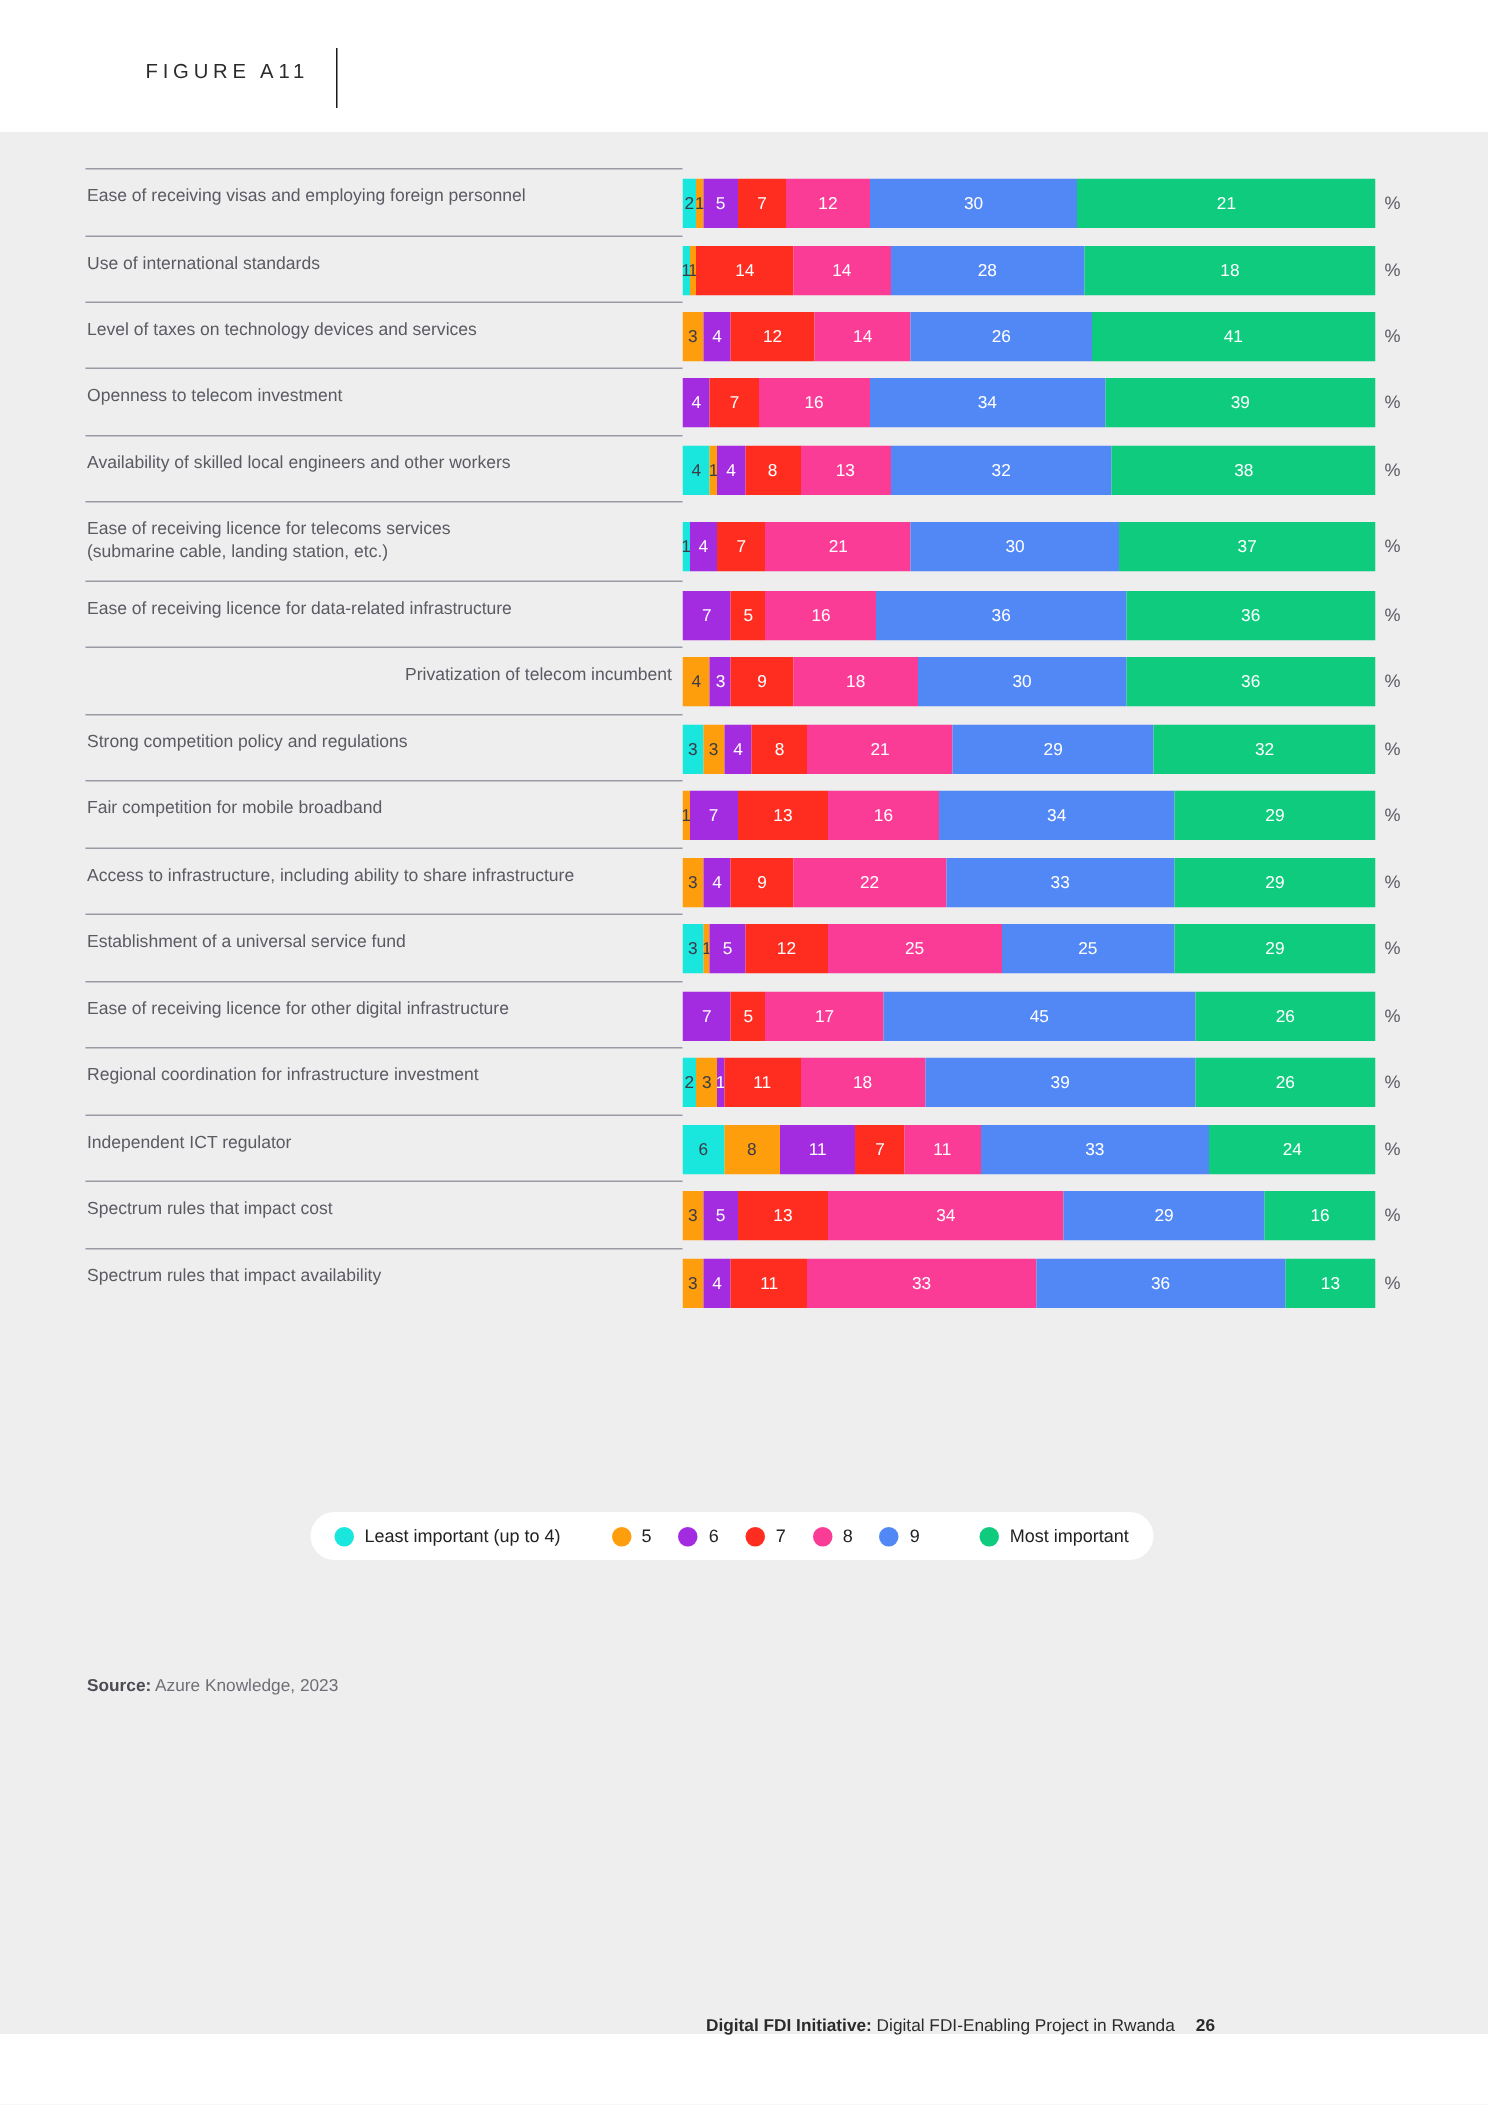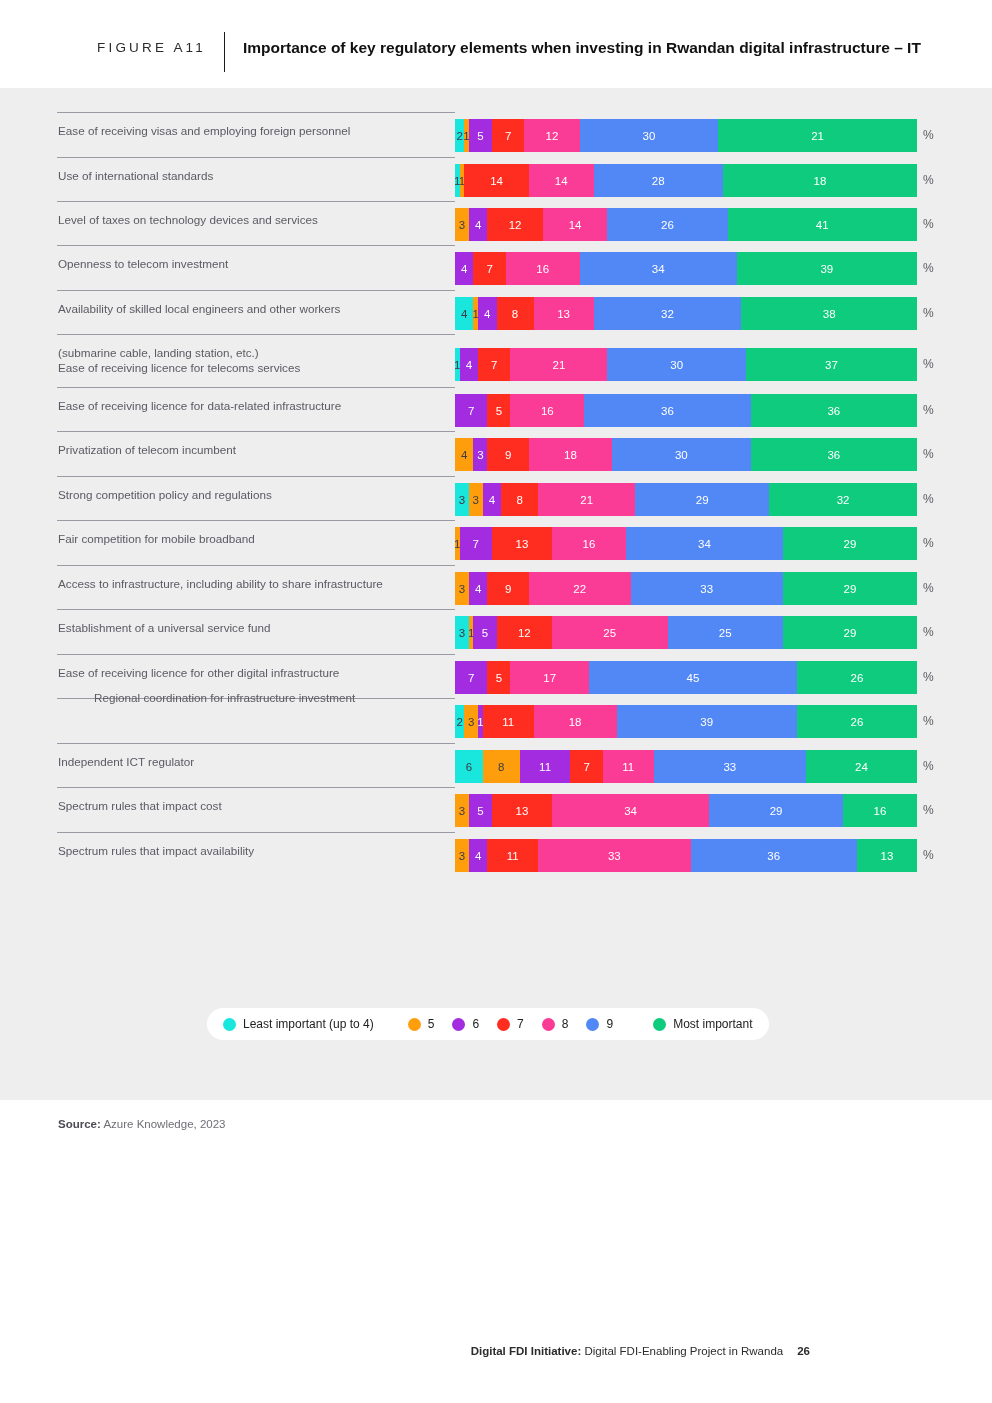--- a/index.html
+++ b/index.html
@@ -22,21 +22,21 @@
     padding-top:2px;white-space:nowrap;
   }
   .fig-divider{
     width:1px;background:#1a1a1a;margin:0 18px;align-self:stretch;
     min-height:40px;position:relative;top:-6px;
   }
   .fig-title{
     font-size:15.5px;font-weight:bold;color:#111111;white-space:nowrap;padding-top:1px;
   }
   .panel{
-    position:absolute;left:0;top:88px;width:992px;height:1012px;background:#eeeeee;
+    position:absolute;left:0;top:88px;width:992px;height:1268px;background:#eeeeee;
   }
   .chart{
     position:absolute;left:0;top:0;width:992px;height:810px;
   }
   .row{
     position:absolute;left:0;width:992px;
   }
   .row-sep{
     position:absolute;left:57px;width:398px;height:1px;background:#9a9aa5;top:0;
   }
@@ -79,21 +79,20 @@
   .footer b{font-weight:bold;}
   .footer .pg{margin-left:14px;font-weight:bold;}
 </style>
 </head>
 <body>
 
 <div class="header">
   <div class="header-inner">
     <div class="fig-label">FIGURE A11</div>
     <div class="fig-divider"></div>
-    <div class="fig-title">Importance of key regulatory elements when investing in Rwandan digital infrastructure – IT</div>
   </div>
 </div>
 
 <div class="panel">
   <div class="chart" id="chart-rows">
       <div class="row" style="top: 0px;">
         <div class="row-sep" style="top: 24px; background: rgb(154, 154, 165);"></div>
         <div class="row-label" style="top: 36px;">
           <div>Ease of receiving visas and employing foreign personnel</div>
         </div>
@@ -164,22 +163,22 @@
           <div class="seg" style="width: 36.96px; background: rgb(255, 45, 32);">8</div>
           <div class="seg" style="width: 60.06px; background: rgb(250, 60, 150);">13</div>
           <div class="seg" style="width: 147.84px; background: rgb(82, 136, 245);">32</div>
           <div class="seg" style="width: 175.56px; background: rgb(15, 203, 126);">38</div>
         </div>
         <div class="pct" style="top: 218px;">%</div>
       </div>
       <div class="row" style="top: 0px;">
         <div class="row-sep" style="top: 246px; background: rgb(154, 154, 165);"></div>
         <div class="row-label" style="top: 258px;">
+          <div>Ease of receiving licence for telecoms services</div>
           <div>(submarine cable, landing station, etc.)</div>
-          <div>Ease of receiving licence for telecoms services</div>
         </div>
         <div class="bar" style="top: 260px; width: 462px;">
           <div class="seg dark" style="width: 4.62px; background: rgb(25, 230, 220);">1</div>
           <div class="seg" style="width: 18.48px; background: rgb(163, 43, 224);">4</div>
           <div class="seg" style="width: 32.34px; background: rgb(255, 45, 32);">7</div>
           <div class="seg" style="width: 97.02px; background: rgb(250, 60, 150);">21</div>
           <div class="seg" style="width: 138.6px; background: rgb(82, 136, 245);">30</div>
           <div class="seg" style="width: 170.94px; background: rgb(15, 203, 126);">37</div>
         </div>
         <div class="pct" style="top: 269px;">%</div>
@@ -193,21 +192,21 @@
           <div class="seg" style="width: 32.34px; background: rgb(163, 43, 224);">7</div>
           <div class="seg" style="width: 23.1px; background: rgb(255, 45, 32);">5</div>
           <div class="seg" style="width: 73.92px; background: rgb(250, 60, 150);">16</div>
           <div class="seg" style="width: 166.32px; background: rgb(82, 136, 245);">36</div>
           <div class="seg" style="width: 166.32px; background: rgb(15, 203, 126);">36</div>
         </div>
         <div class="pct" style="top: 315px;">%</div>
       </div>
       <div class="row" style="top: 0px;">
         <div class="row-sep" style="top: 343px; background: rgb(154, 154, 165);"></div>
-        <div class="row-label" style="top: 355px;">
+        <div class="row-label" style="top: 355px; text-align: right;">
           <div>Privatization of telecom incumbent</div>
         </div>
         <div class="bar" style="top: 350px; width: 462px;">
           <div class="seg dark" style="width: 18.48px; background: rgb(255, 158, 13);">4</div>
           <div class="seg" style="width: 13.86px; background: rgb(163, 43, 224);">3</div>
           <div class="seg" style="width: 41.58px; background: rgb(255, 45, 32);">9</div>
           <div class="seg" style="width: 83.16px; background: rgb(250, 60, 150);">18</div>
           <div class="seg" style="width: 138.6px; background: rgb(82, 136, 245);">30</div>
           <div class="seg" style="width: 166.32px; background: rgb(15, 203, 126);">36</div>
         </div>
@@ -284,21 +283,21 @@
           <div class="seg" style="width: 32.34px; background: rgb(163, 43, 224);">7</div>
           <div class="seg" style="width: 23.1px; background: rgb(255, 45, 32);">5</div>
           <div class="seg" style="width: 78.54px; background: rgb(250, 60, 150);">17</div>
           <div class="seg" style="width: 207.9px; background: rgb(82, 136, 245);">45</div>
           <div class="seg" style="width: 120.12px; background: rgb(15, 203, 126);">26</div>
         </div>
         <div class="pct" style="top: 582px;">%</div>
       </div>
       <div class="row" style="top: 0px;">
         <div class="row-sep" style="top: 610px; background: rgb(154, 154, 165);"></div>
-        <div class="row-label" style="top: 603px; margin-left: 36px;">
+        <div class="row-label" style="top: 622px;">
           <div>Regional coordination for infrastructure investment</div>
         </div>
         <div class="bar" style="top: 617px; width: 462px;">
           <div class="seg dark" style="width: 9.24px; background: rgb(25, 230, 220);">2</div>
           <div class="seg dark" style="width: 13.86px; background: rgb(255, 158, 13);">3</div>
           <div class="seg" style="width: 4.62px; background: rgb(163, 43, 224);">1</div>
           <div class="seg" style="width: 50.82px; background: rgb(255, 45, 32);">11</div>
           <div class="seg" style="width: 83.16px; background: rgb(250, 60, 150);">18</div>
           <div class="seg" style="width: 180.18px; background: rgb(82, 136, 245);">39</div>
           <div class="seg" style="width: 120.12px; background: rgb(15, 203, 126);">26</div>

